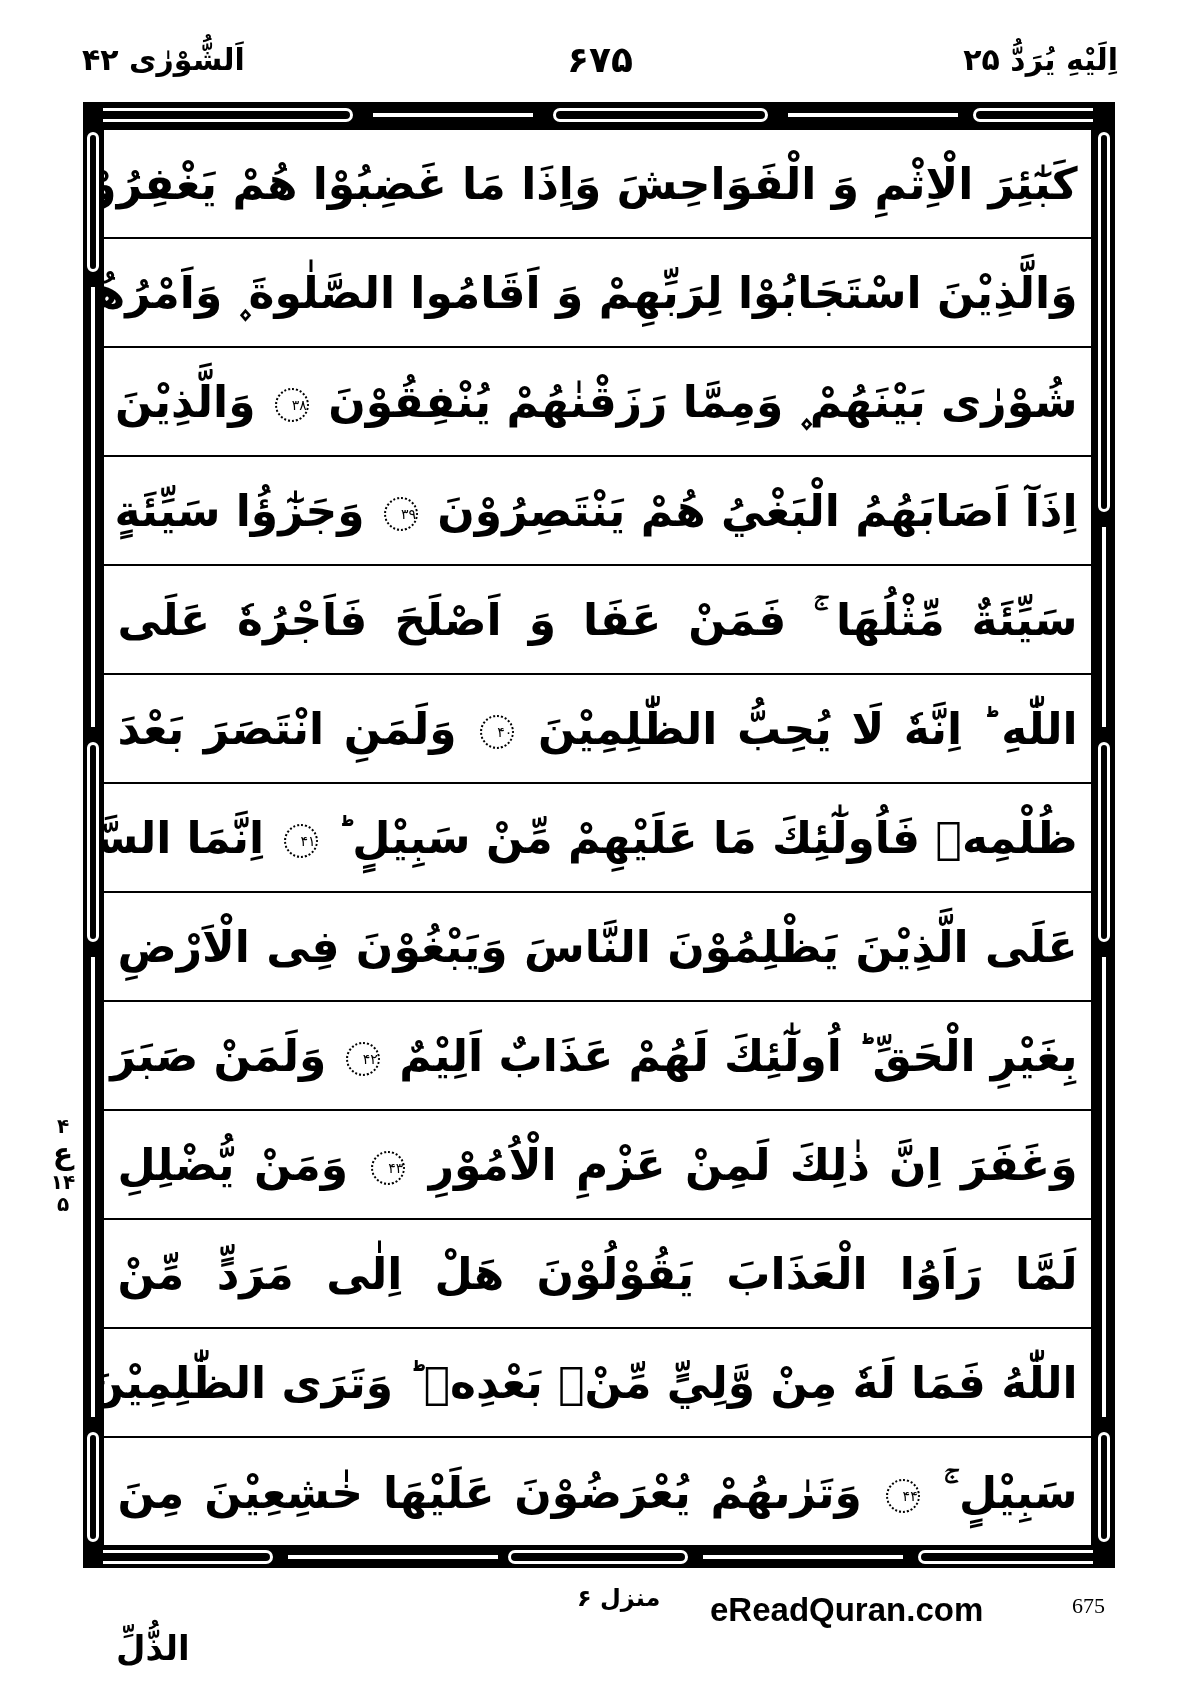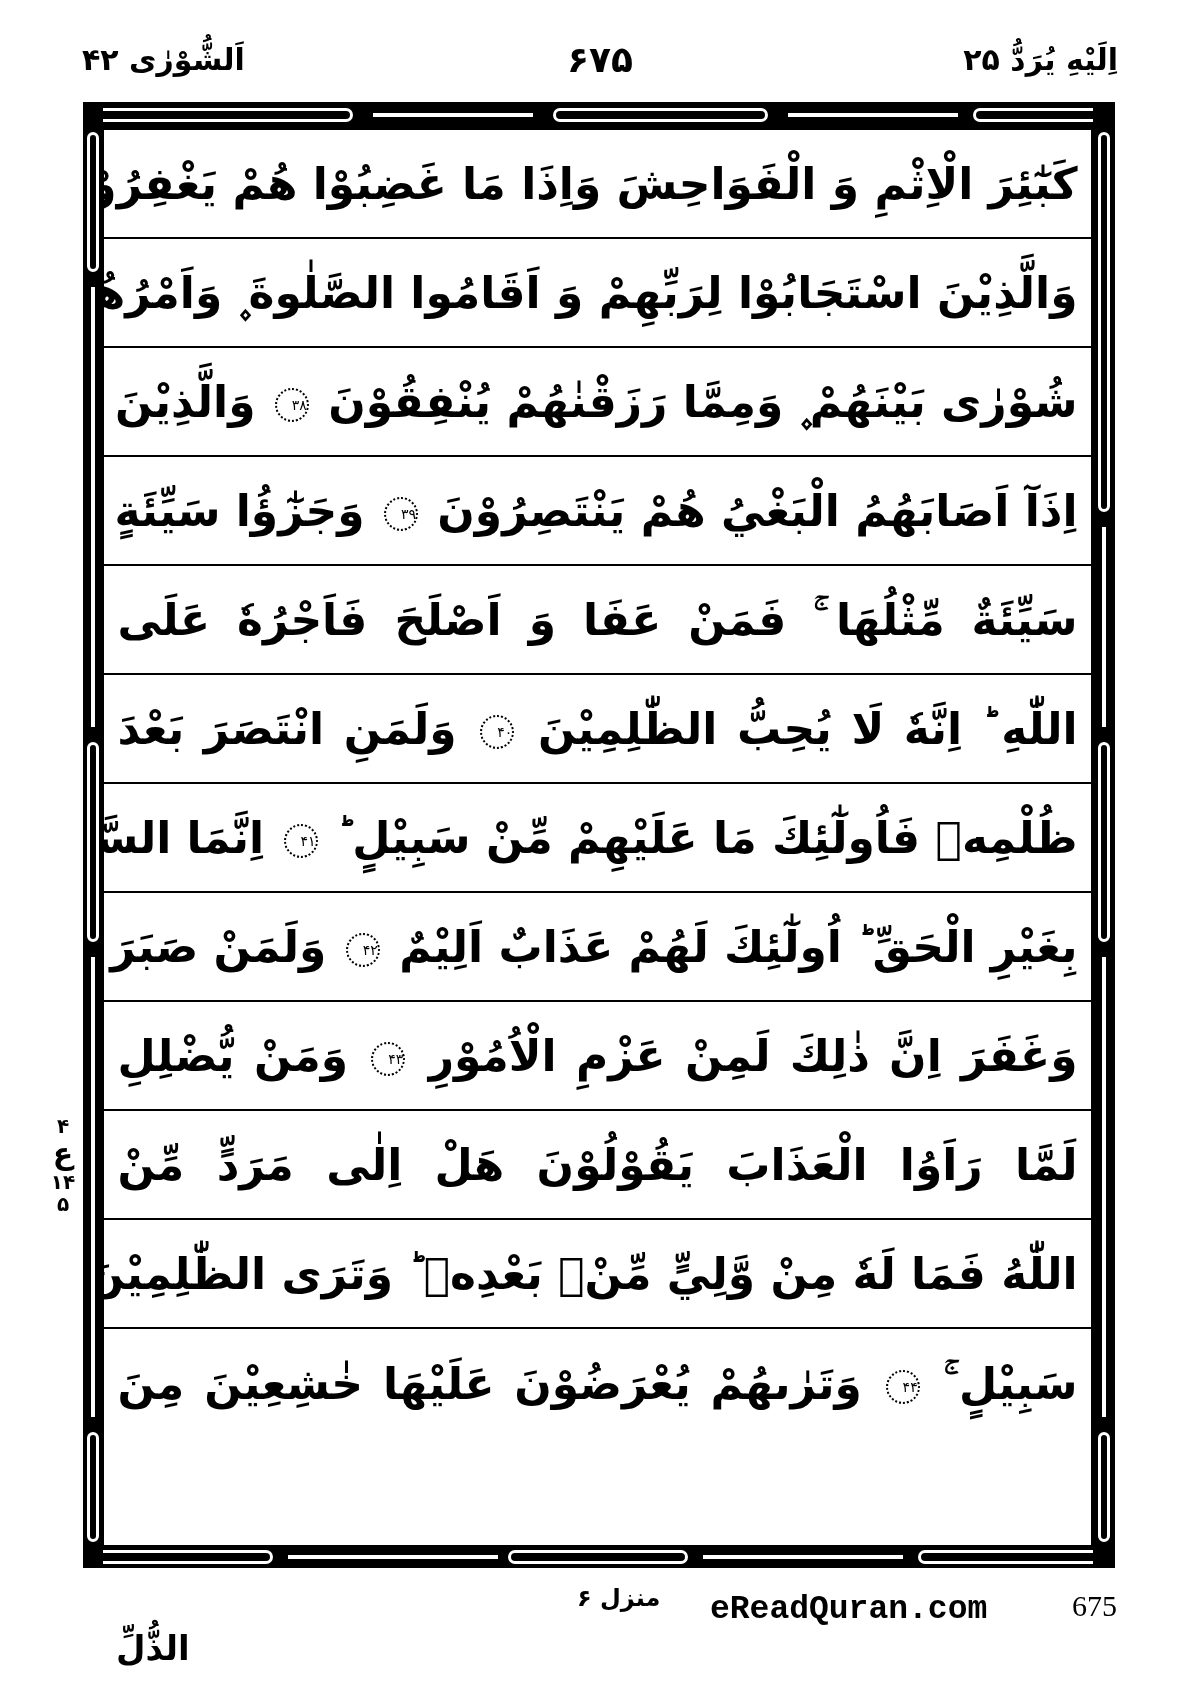--- a/index.html
+++ b/index.html
@@ -39,24 +39,24 @@
           vertical-align: middle; margin: 0 4px; font-weight: normal; box-sizing: border-box; }
 
   .side-marker { position: absolute; left: 46px; top: 1115px; width: 34px; direction: rtl;
                  font-family: "DejaVu Sans", sans-serif; font-weight: bold; text-align: center; }
   .side-marker span { display: block; font-size: 20px; line-height: 22px; }
   .side-marker .ain { font-size: 30px; line-height: 34px; }
 
   .footer { position: absolute; top: 1582px; left: 82px; width: 1036px; height: 56px; }
   .ftr-left { position: absolute; left: 34px; top: 0; font-size: 34px; font-weight: bold; direction: rtl; line-height: 56px; margin-top: 38px; }
   .ftr-manzil { position: absolute; left: 472px; top: -6px; font-size: 24px; font-weight: bold; direction: rtl; line-height: 44px; margin-left: 23px; }
-  .ftr-site { position: absolute; left: 628px; top: 6px; font-family: Liberation Mono, monospace;
+  .ftr-site { position: absolute; left: 628px; top: 6px; font-family: Liberation Sans, sans-serif;
               font-weight: bold; font-size: 33px; line-height: 44px; }
   .ftr-page { position: absolute; left: 990px; top: 2px; font-family: "Liberation Serif", serif;
-              font-size: 30px; line-height: 44px; }
+              font-size: 22px; line-height: 44px; }
 </style>
 </head>
 <body>
 
 <div class="header">
   <div class="hdr hdr-left">اَلشُّوْرٰى ۴۲</div>
   <div class="hdr hdr-center">۶۷۵</div>
   <div class="hdr hdr-right">اِلَيْهِ يُرَدُّ ۲۵</div>
 </div>
 
@@ -106,20 +106,23 @@
     <div class="row">
         <div class="line"><span>سَيِّئَةٌ مِّثْلُهَا ۚ فَمَنْ عَفَا وَ اَصْلَحَ فَاَجْرُهٗ عَلَى</span></div>
       </div>
     <div class="row">
         <div class="line"><span>اللّٰهِ ؕ اِنَّهٗ لَا يُحِبُّ الظّٰلِمِيْنَ</span> <span class="ayah">۴۰</span> <span>وَلَمَنِ انْتَصَرَ بَعْدَ</span></div>
       </div>
     <div class="row">
         <div class="line"><span>ظُلْمِهٖ فَاُولٰٓئِكَ مَا عَلَيْهِمْ مِّنْ سَبِيْلٍ ؕ</span> <span class="ayah">۴۱</span> <span>اِنَّمَا السَّبِيْلُ</span></div>
       </div>
     <div class="row">
+        <div class="line"><span>عَلَى الَّذِيْنَ يَظْلِمُوْنَ النَّاسَ وَيَبْغُوْنَ فِى الْاَرْضِ</span></div>
+      </div>
+    <div class="row">
         <div class="line"><span>بِغَيْرِ الْحَقِّ ؕ اُولٰٓئِكَ لَهُمْ عَذَابٌ اَلِيْمٌ</span> <span class="ayah">۴۲</span> <span>وَلَمَنْ صَبَرَ</span></div>
       </div>
     <div class="row">
         <div class="line"><span>وَغَفَرَ اِنَّ ذٰلِكَ لَمِنْ عَزْمِ الْاُمُوْرِ</span> <span class="ayah">۴۳</span> <span>وَمَنْ يُّضْلِلِ</span></div>
       </div>
     <div class="row">
         <div class="line"><span>لَمَّا رَاَوُا الْعَذَابَ يَقُوْلُوْنَ هَلْ اِلٰى مَرَدٍّ مِّنْ</span></div>
       </div>
     <div class="row">
         <div class="line"><span>اللّٰهُ فَمَا لَهٗ مِنْ وَّلِيٍّ مِّنْۢ بَعْدِهٖ ؕ وَتَرَى الظّٰلِمِيْنَ</span></div>

